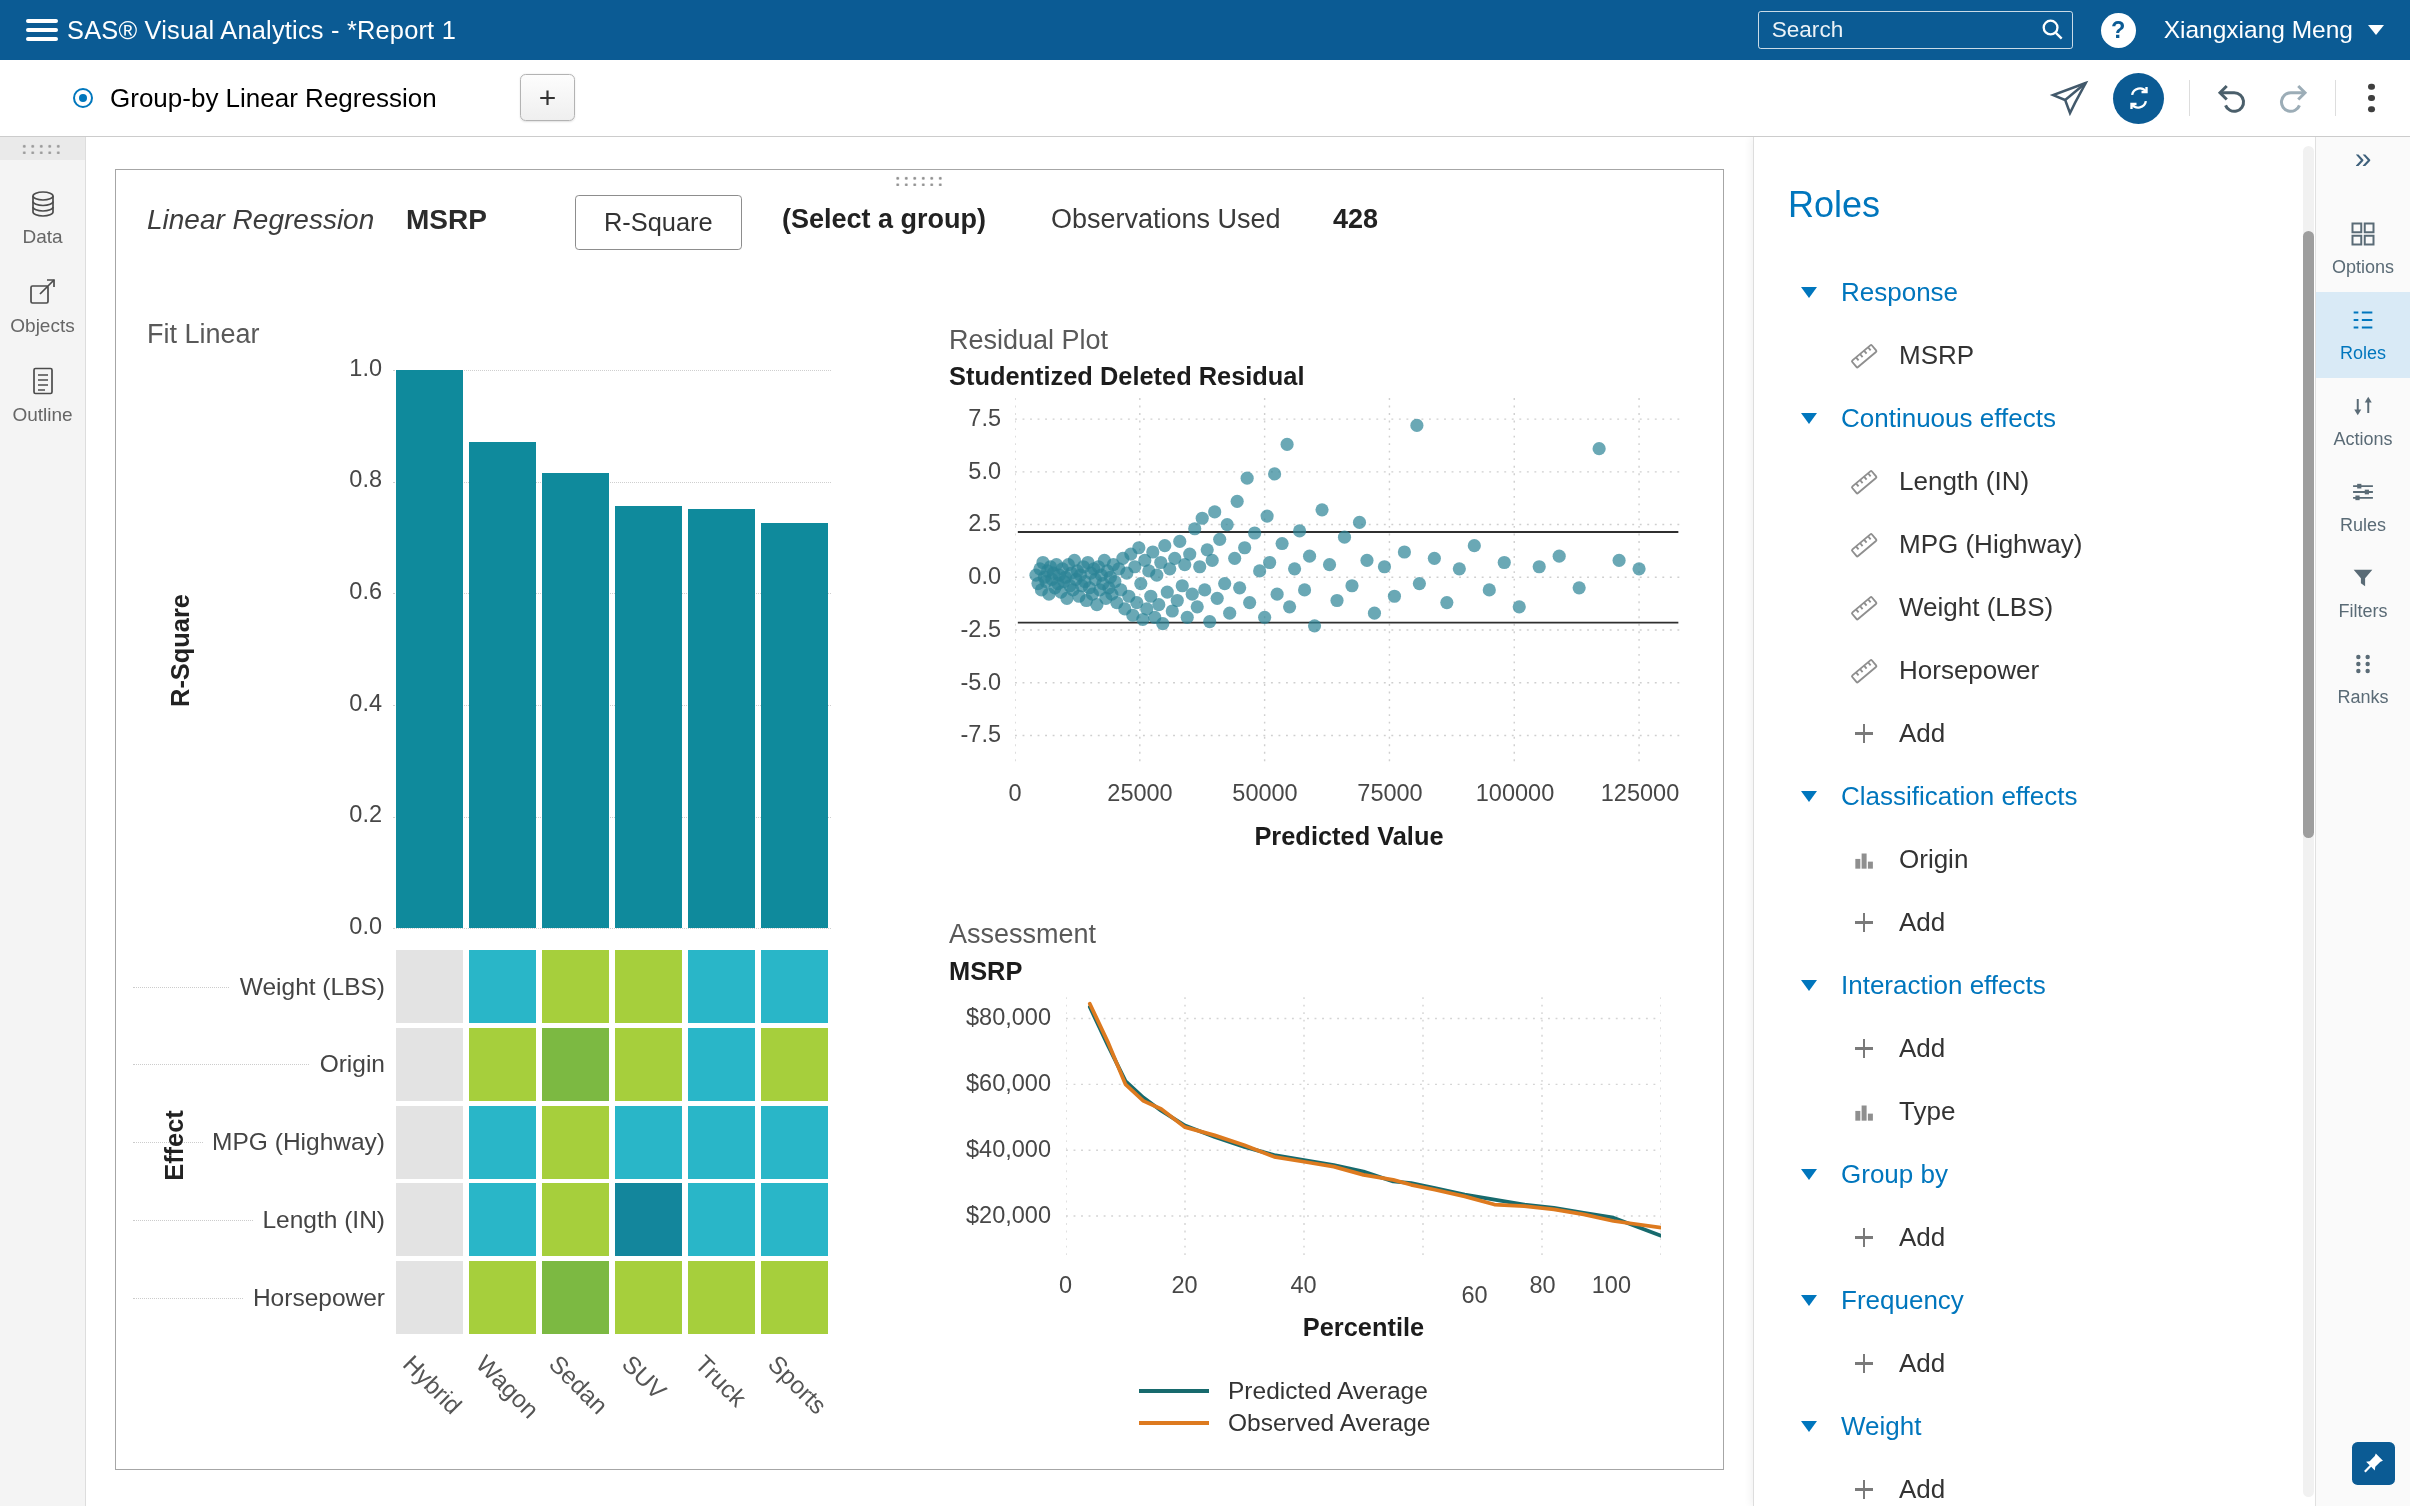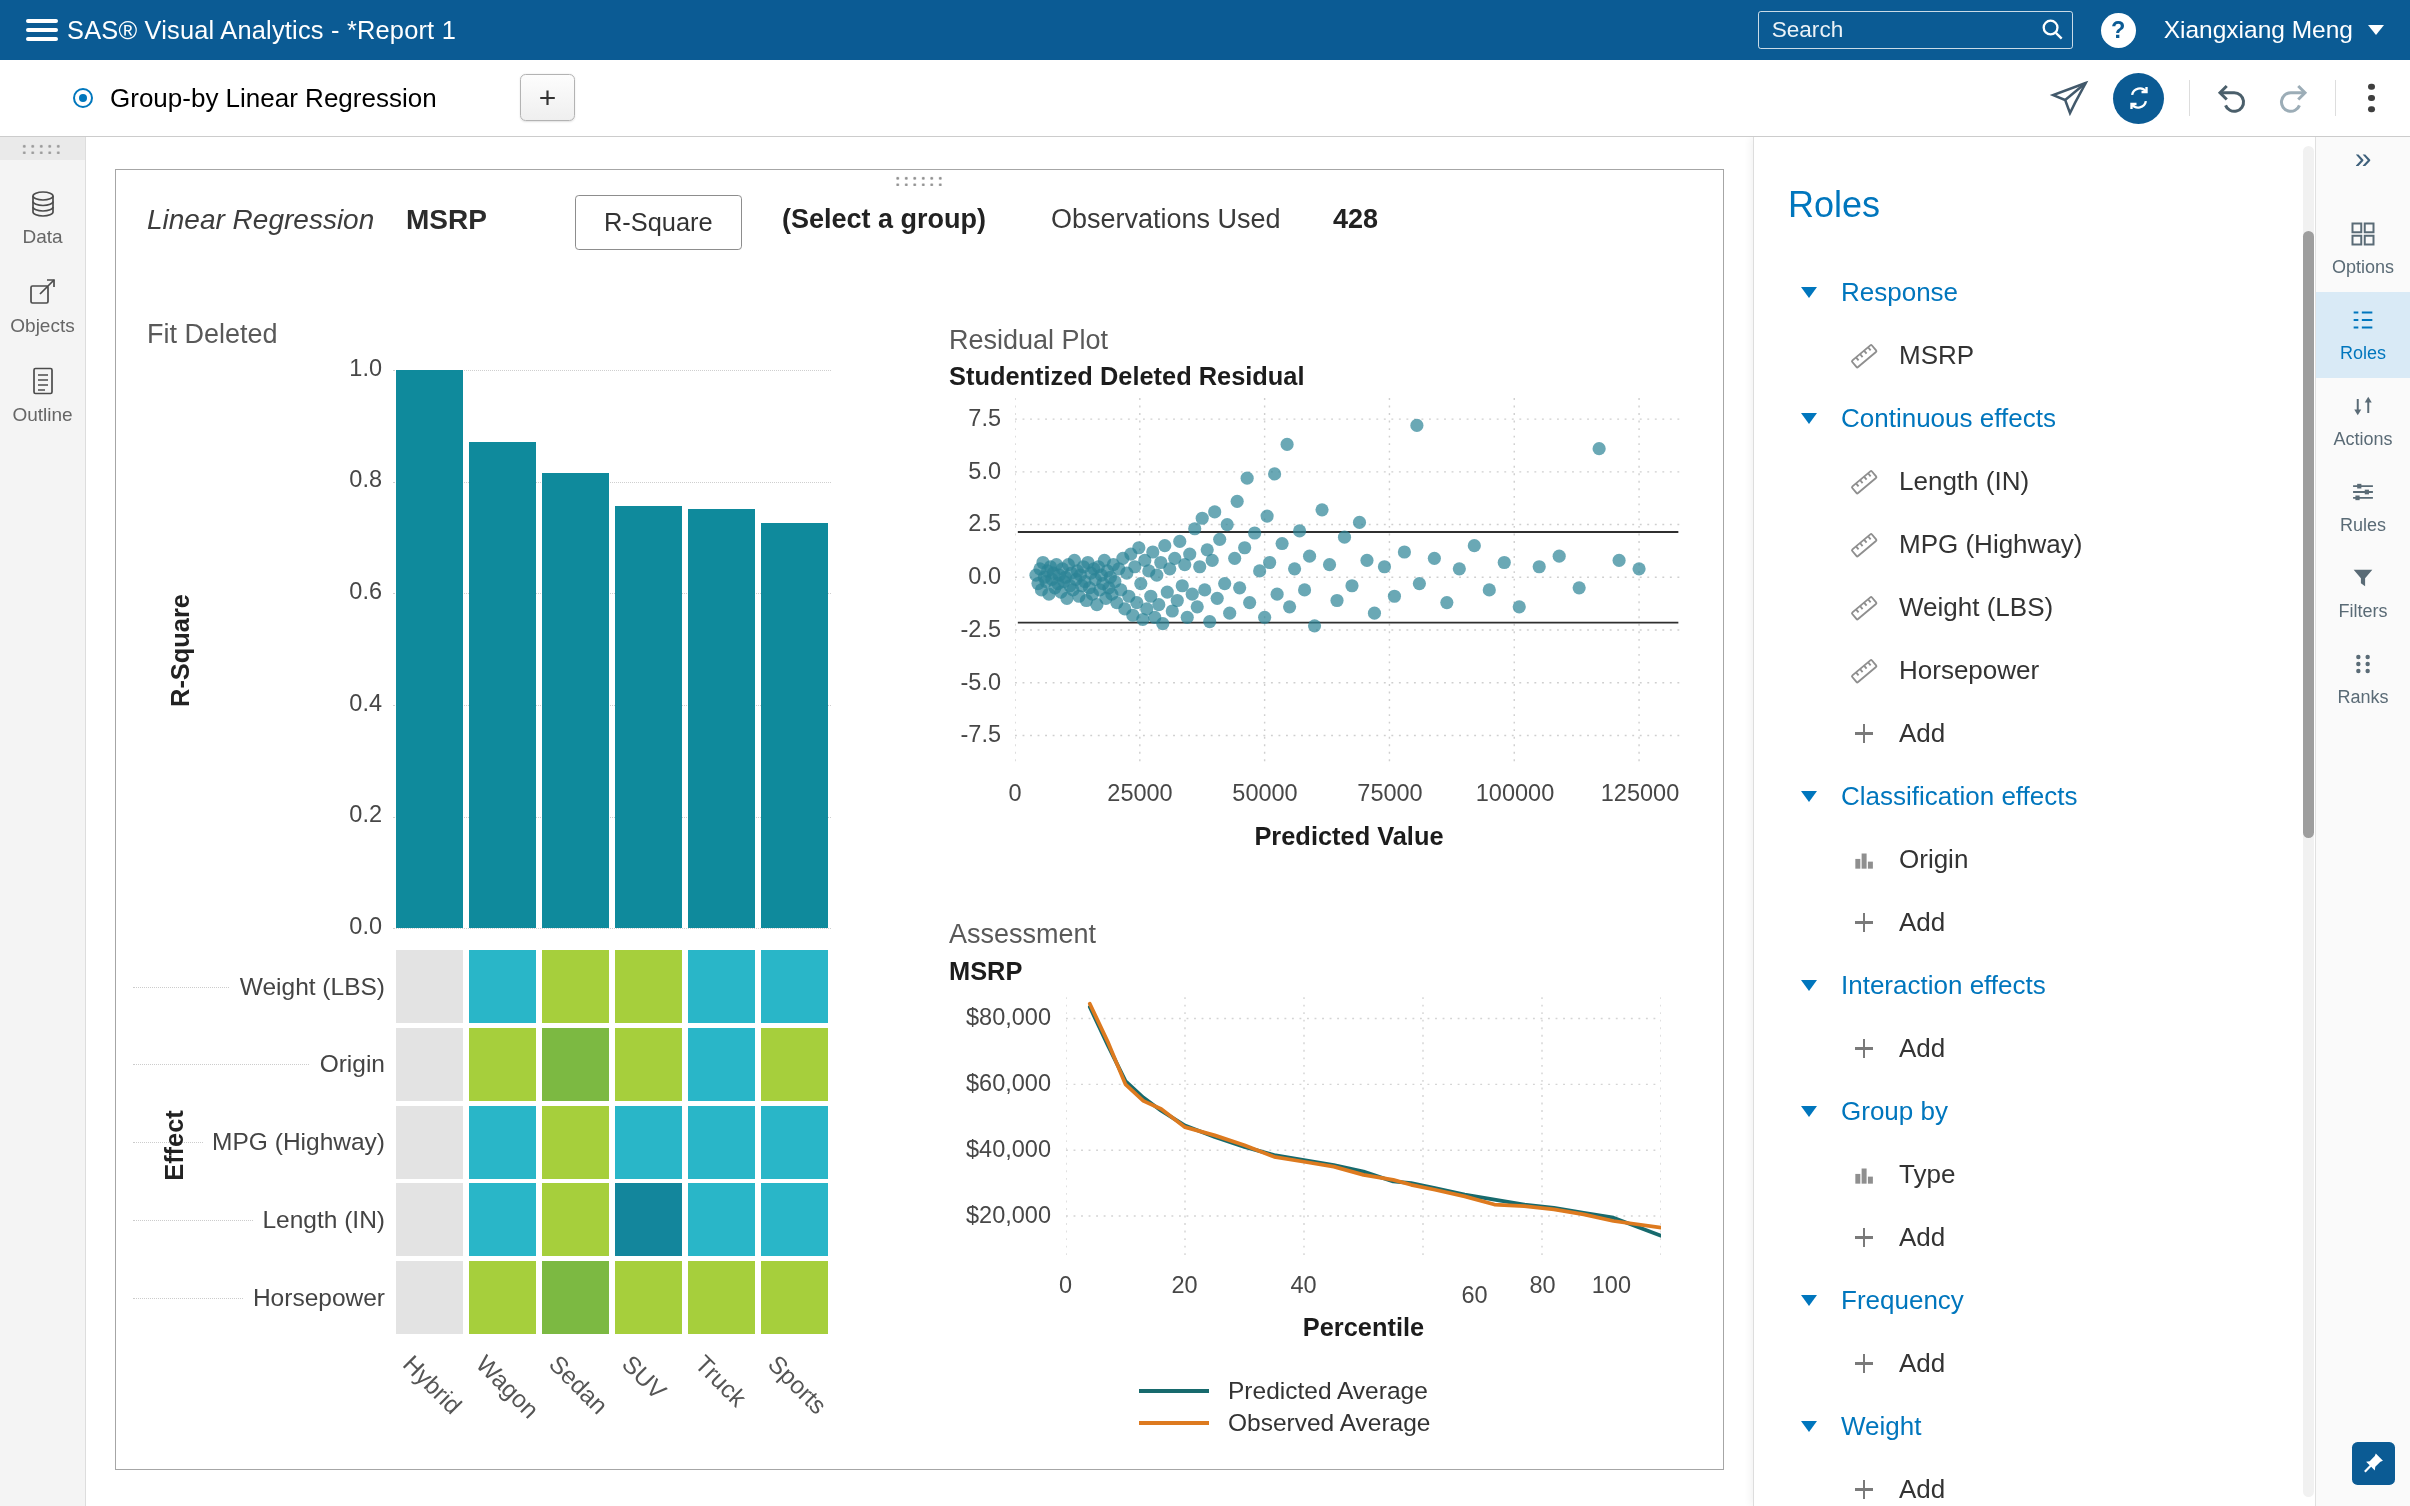--- a/index.html
+++ b/index.html
@@ -196,21 +196,21 @@
 
 <section class="panel">
   <div class="panel-grip"></div>
   <div class="abs h-title">Linear Regression</div>
   <div class="abs h-measure">MSRP</div>
   <div class="abs h-btn">R-Square</div>
   <div class="abs h-group">(Select a group)</div>
   <div class="abs h-obs-label">Observations Used</div>
   <div class="abs h-obs-value">428</div>
 
-  <div class="abs fit-title">Fit Deleted</div>
+  <div class="abs fit-title">Fit Linear</div>
   <div class="abs rot-ylab bar-ylab">R-Square</div>
   <div class="abs" id="bar-yticks" style="left:0;top:0;">
       <div class="ytick" style="top: 743px;">0.0</div>
       <div class="ytick" style="top: 631px;">0.2</div>
       <div class="ytick" style="top: 520px;">0.4</div>
       <div class="ytick" style="top: 408px;">0.6</div>
       <div class="ytick" style="top: 296px;">0.8</div>
       <div class="ytick" style="top: 185px;">1.0</div>
     </div>
   <div class="abs" id="bar-plot">
@@ -621,35 +621,35 @@
       <div class="rrow sec">
         <i class="tri"></i>
         <span>Interaction effects</span>
       </div>
       <div class="rrow itm">
         <span class="iico">
           <span class="plus"></span>
         </span>
         <span class="ilab">Add</span>
       </div>
-      <div class="rrow sec">
-        <i class="tri"></i>
-        <span>Group by</span>
-      </div>
       <div class="rrow itm">
         <span class="iico">
           <svg width="26" height="26" viewBox="0 0 24 24">
             <g fill="#8f8f8f">
               <rect x="4" y="11" width="4.6" height="9"></rect>
               <rect x="9.8" y="6" width="4.6" height="14"></rect>
               <rect x="15.6" y="13.5" width="4.6" height="6.5"></rect>
             </g>
           </svg>
         </span>
         <span class="ilab">Type</span>
+      </div>
+      <div class="rrow sec">
+        <i class="tri"></i>
+        <span>Group by</span>
       </div>
       <div class="rrow itm">
         <span class="iico">
           <span class="plus"></span>
         </span>
         <span class="ilab">Add</span>
       </div>
       <div class="rrow sec">
         <i class="tri"></i>
         <span>Frequency</span>

